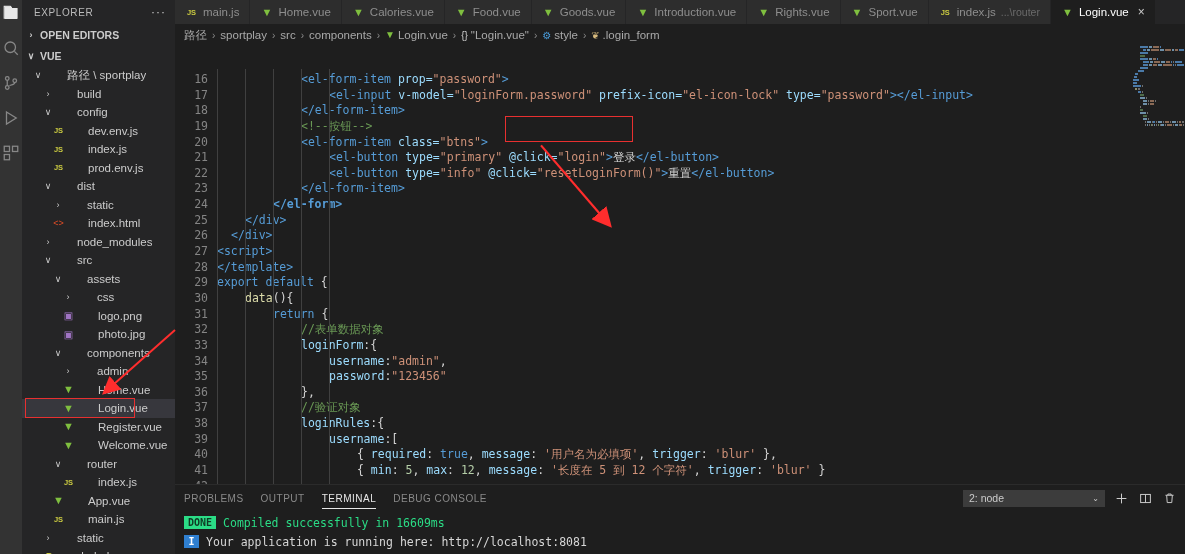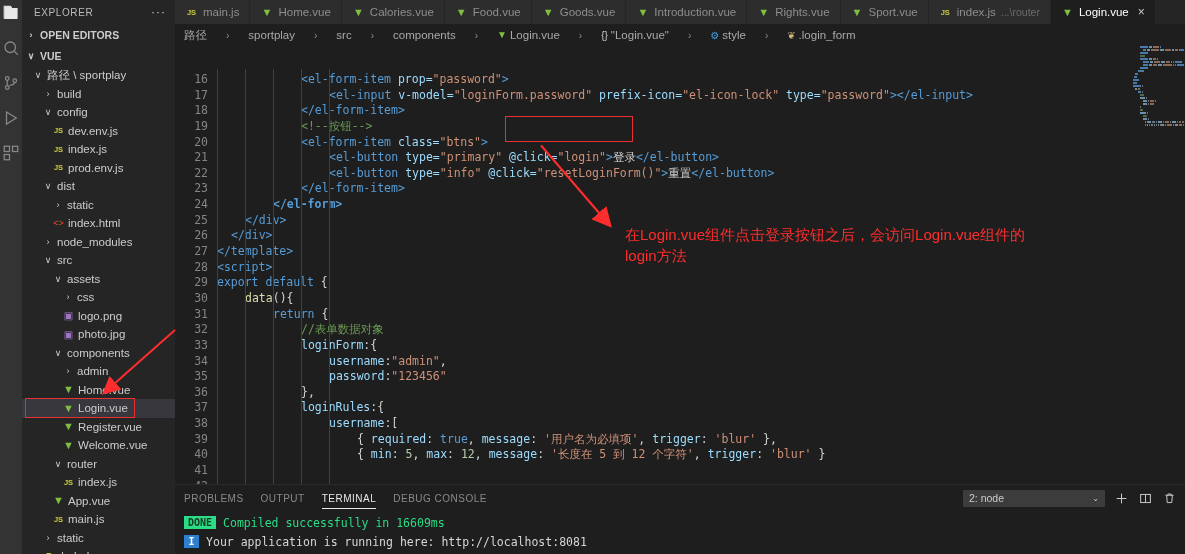--- a/index.html
+++ b/index.html
@@ -35,21 +35,21 @@
     height:21px; display:flex; align-items:center; gap:3px;
     padding-left:3px; font-size:10.5px; font-weight:bold; color:#cccccc;
   }
   .chev { width:12px; text-align:center; font-size:9px; color:#cccccc; display:inline-block; }
   .tree { flex:1; overflow:hidden; position:relative; }
   .row {
     height:18.5px; display:flex; align-items:center; gap:3px;
     font-size:11.5px; color:#cccccc; white-space:nowrap; position:relative;
   }
   .row.sel { background:#37373d; }
-  .row .nm { overflow:hidden; text-overflow:ellipsis; }
+  .row .nm { overflow:hidden; text-overflow:ellipsis;margin-left:20px; }
   .ficon { width:13px; height:13px; flex:0 0 13px; display:flex; align-items:center; justify-content:center; font-size:8px; }
   .ji { color:#cbcb41; font-weight:bold; font-size:7.5px; font-family:"Liberation Sans",sans-serif; }
   .vi { color:#7fbf3f; font-size:11px; line-height:1; }
   .hi { color:#e44d26; font-size:9px; }
   .pi { color:#a074c4; font-size:10px; }
   .bi { color:#cbcb41; font-style:italic; font-weight:bold; font-size:9px; }
 
   
   .main { flex:1; display:flex; flex-direction:column; overflow:hidden; min-width:0; }
 
@@ -58,21 +58,21 @@
     display:flex; align-items:center; gap:5px; padding:0 10px;
     font-size:11.5px; color:#8e8e8e; background:#2d2d2d; white-space:nowrap;
     border-right:1px solid #252526; max-width:170px;
   }
   .tab.active { background:#1e1e1e; color:#ffffff; }
   .tab .sub { color:#6b6b6b; font-size:10.5px; }
   .tab .x { margin-left:4px; font-size:12px; color:#cccccc; line-height:1; }
 
   .breadcrumb {
     height:22px; flex:0 0 22px; background:#1e1e1e; display:flex; align-items:center;
-    padding-left:9px; font-size:11.5px; color:#a9a9a9; gap:18px; white-space:nowrap;
+    padding-left:9px; font-size:11.5px; color:#a9a9a9; gap:4px; white-space:nowrap;
   }
   .bc-sep { color:#8c8c8c; font-size:10px; padding:0 1px; }
   .bc-ic { font-size:10px; }
 
   .editor { flex:1; position:relative; background:#1e1e1e; overflow:hidden; }
   .codewrap {
     position:absolute; inset:0; display:flex;
     font-family:"DejaVu Sans Mono","Liberation Mono",monospace;
     font-size:11.5px; line-height:15.65px;margin-top:23px;
   }
@@ -477,30 +477,31 @@
               <div class="cline" style="padding-left: 112px;"><span class="tok-tag">&lt;el-input </span><span class="tok-attr">v-model=</span><span class="tok-str">"loginForm.password" </span><span class="tok-attr">prefix-icon=</span><span class="tok-str">"el-icon-lock" </span><span class="tok-attr">type=</span><span class="tok-str">"password"</span><span class="tok-tag">&gt;&lt;/el-input&gt;</span></div>
               <div class="cline" style="padding-left: 84px;"><span class="tok-tag">&lt;/el-form-item&gt;</span></div>
               <div class="cline" style="padding-left: 84px;"><span class="tok-cmt">&lt;!--按钮--&gt;</span></div>
               <div class="cline" style="padding-left: 84px;"><span class="tok-tag">&lt;el-form-item </span><span class="tok-attr">class=</span><span class="tok-str">"btns"</span><span class="tok-tag">&gt;</span></div>
               <div class="cline" style="padding-left: 112px;"><span class="tok-tag">&lt;el-button </span><span class="tok-attr">type=</span><span class="tok-str">"primary" </span><span class="tok-attr">@click=</span><span class="tok-str">"login"</span><span class="tok-tag">&gt;</span><span class="tok-plain">登录</span><span class="tok-tag">&lt;/el-button&gt;</span></div>
               <div class="cline" style="padding-left: 112px;"><span class="tok-tag">&lt;el-button </span><span class="tok-attr">type=</span><span class="tok-str">"info" </span><span class="tok-attr">@click=</span><span class="tok-str">"resetLoginForm()"</span><span class="tok-tag">&gt;</span><span class="tok-plain">重置</span><span class="tok-tag">&lt;/el-button&gt;</span></div>
               <div class="cline" style="padding-left: 84px;"><span class="tok-tag">&lt;/el-form-item&gt;</span></div>
               <div class="cline" style="padding-left: 56px; font-weight: bold;"><span class="tok-tag">&lt;/el-form&gt;</span></div>
               <div class="cline" style="padding-left: 28px;"><span class="tok-tag">&lt;/div&gt;</span></div>
               <div class="cline" style="padding-left: 14px;"><span class="tok-tag">&lt;/div&gt;</span></div>
+              <div class="cline" style="padding-left: 0px;"><span class="tok-tag">&lt;script&gt;</span></div>
               <div class="cline" style="padding-left: 0px;"><span class="tok-tag">&lt;/template&gt;</span></div>
-              <div class="cline" style="padding-left: 0px;"><span class="tok-tag">&lt;script&gt;</span></div>
               <div class="cline" style="padding-left: 0px;"><span class="tok-kw">export default</span><span class="tok-plain"> {</span></div>
               <div class="cline" style="padding-left: 28px;"><span class="tok-fn">data</span><span class="tok-plain">(){</span></div>
               <div class="cline" style="padding-left: 56px;"><span class="tok-kw">return</span><span class="tok-plain"> {</span></div>
               <div class="cline" style="padding-left: 84px;"><span class="tok-cmt">//表单数据对象</span></div>
               <div class="cline" style="padding-left: 84px;"><span class="tok-prop">loginForm</span><span class="tok-plain">:{</span></div>
               <div class="cline" style="padding-left: 112px;"><span class="tok-prop">username</span><span class="tok-plain">:</span><span class="tok-str">"admin"</span><span class="tok-plain">,</span></div>
               <div class="cline" style="padding-left: 112px;"><span class="tok-prop">password</span><span class="tok-plain">:</span><span class="tok-str">"123456"</span></div>
               <div class="cline" style="padding-left: 84px;"><span class="tok-plain">},</span></div>
+              <div class="cline" style="padding-left: 84px;"><span class="tok-cmt">//验证对象</span></div>
               <div class="cline" style="padding-left: 84px;"><span class="tok-prop">loginRules</span><span class="tok-plain">:{</span></div>
               <div class="cline" style="padding-left: 112px;"><span class="tok-prop">username</span><span class="tok-plain">:[</span></div>
               <div class="cline" style="padding-left: 140px;"><span class="tok-plain">{ </span><span class="tok-prop">required</span><span class="tok-plain">: </span><span class="tok-bool">true</span><span class="tok-plain">, </span><span class="tok-prop">message</span><span class="tok-plain">: </span><span class="tok-str">'用户名为必填项'</span><span class="tok-plain">, </span><span class="tok-prop">trigger</span><span class="tok-plain">: </span><span class="tok-str">'blur'</span><span class="tok-plain"> },</span></div>
               <div class="cline" style="padding-left: 140px;"><span class="tok-plain">{ </span><span class="tok-prop">min</span><span class="tok-plain">: </span><span class="tok-num">5</span><span class="tok-plain">, </span><span class="tok-prop">max</span><span class="tok-plain">: </span><span class="tok-num">12</span><span class="tok-plain">, </span><span class="tok-prop">message</span><span class="tok-plain">: </span><span class="tok-str">'长度在 5 到 12 个字符'</span><span class="tok-plain">, </span><span class="tok-prop">trigger</span><span class="tok-plain">: </span><span class="tok-str">'blur'</span><span class="tok-plain"> }</span></div>
             </div>
         </div>
       </div>
 
       <div class="minimap" id="minimap">
           <div class="mm-line" style="display: flex; margin-left: 7.2px;">
@@ -656,22 +657,20 @@
 
       <svg class="arrow-svg" viewBox="0 0 1010 432" preserveAspectRatio="none">
         <defs>
           <marker id="ah" markerWidth="9" markerHeight="9" refX="7" refY="4.5" orient="auto">
             <path d="M0,0 L9,4.5 L0,9 z" fill="#ff2d2d"></path>
           </marker>
         </defs>
         <path d="M366,98 L434,176" stroke="#ff2d2d" stroke-width="2.2" fill="none" marker-end="url(#ah)"></path>
       </svg>
 
-      <div class="anno-text" style="left:450px; top:178px; width:520px;">在Login.vue组件点击登录按钮之后，会访问Login.vue组件的
-login方法</div>
     </div>
 
     <div class="panel">
       <div class="panel-head">
         <span class="ph-tab">PROBLEMS</span>
         <span class="ph-tab">OUTPUT</span>
         <span class="ph-tab active">TERMINAL</span>
         <span class="ph-tab">DEBUG CONSOLE</span>
         <span class="ph-right">
           <span class="term-select">

